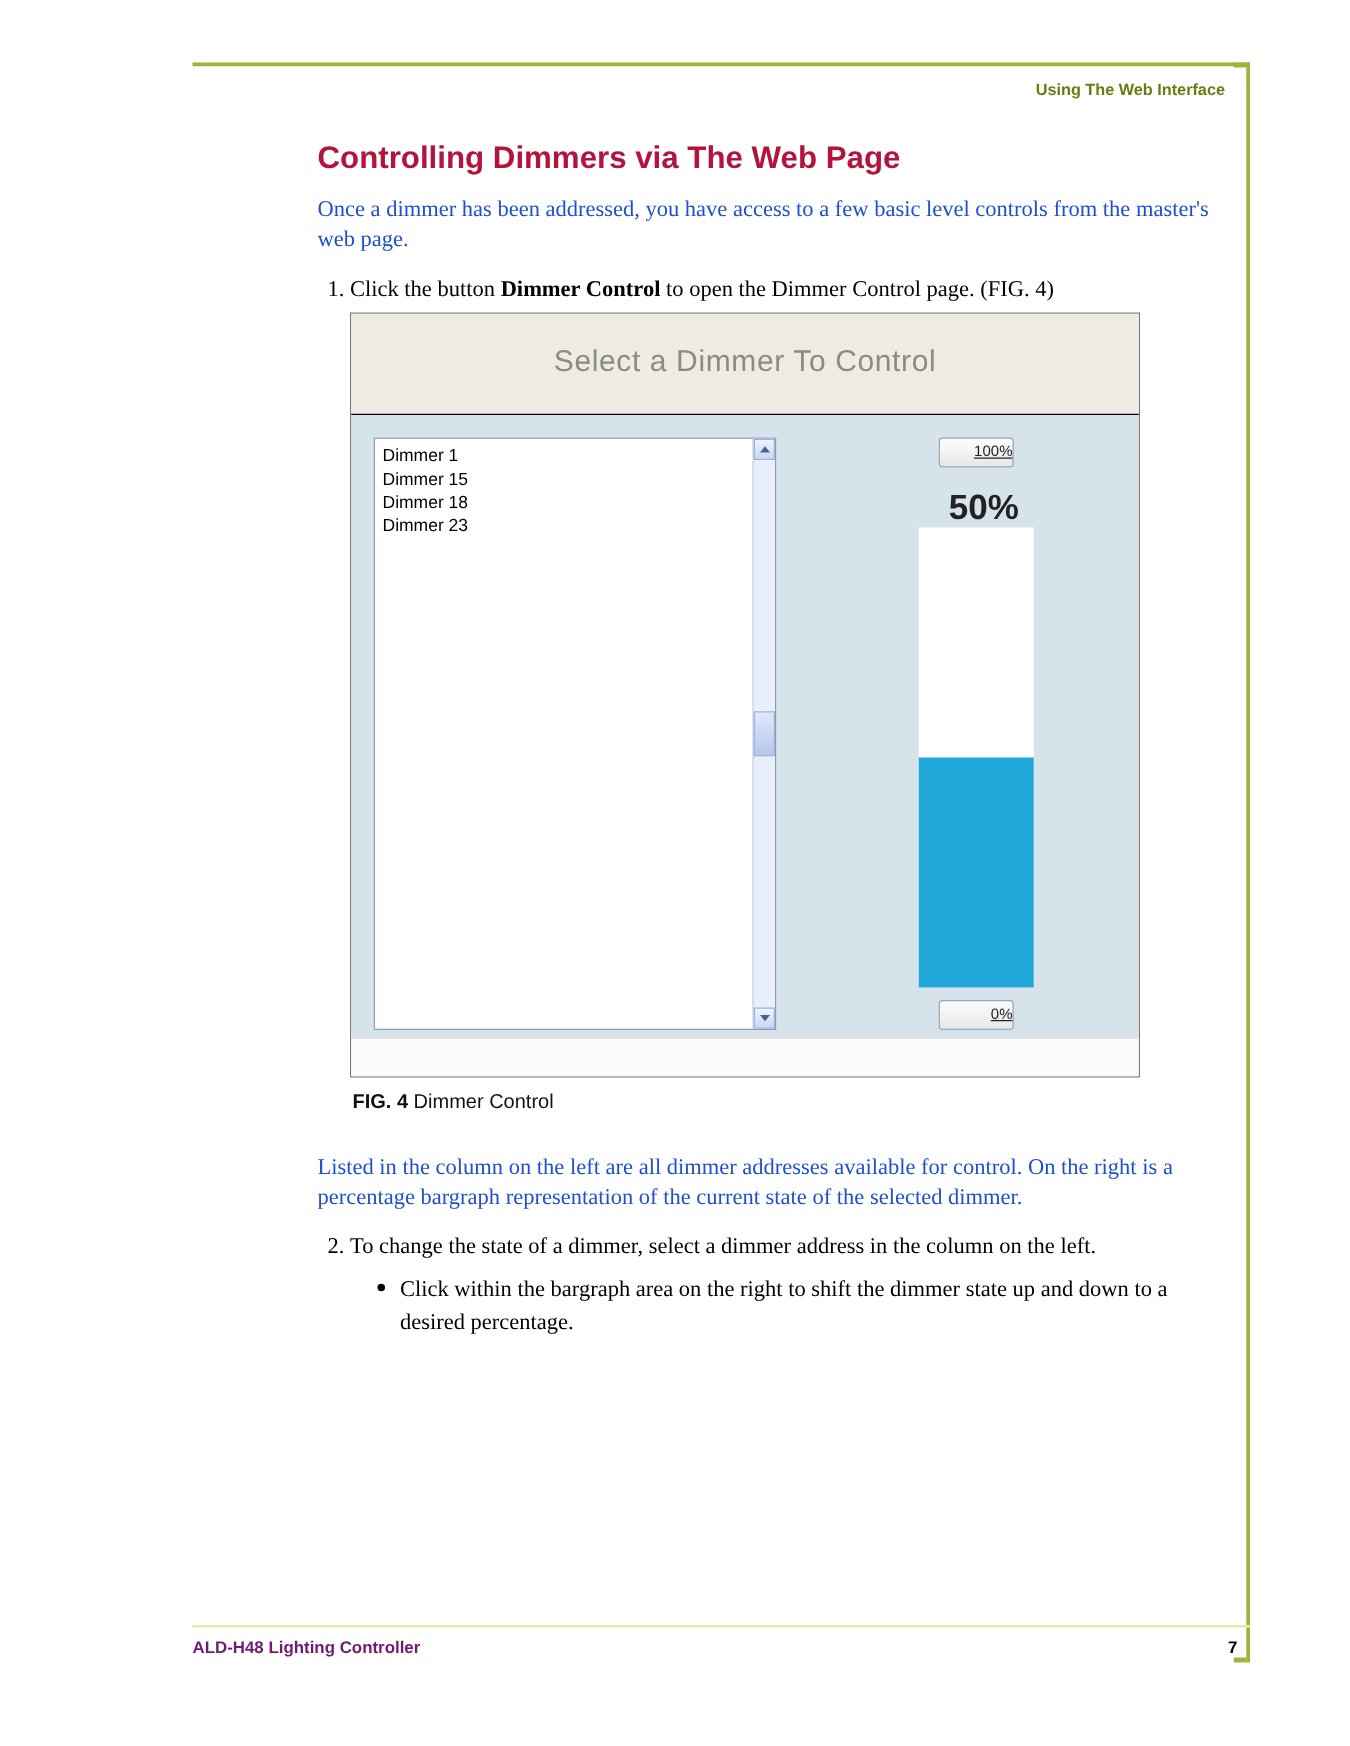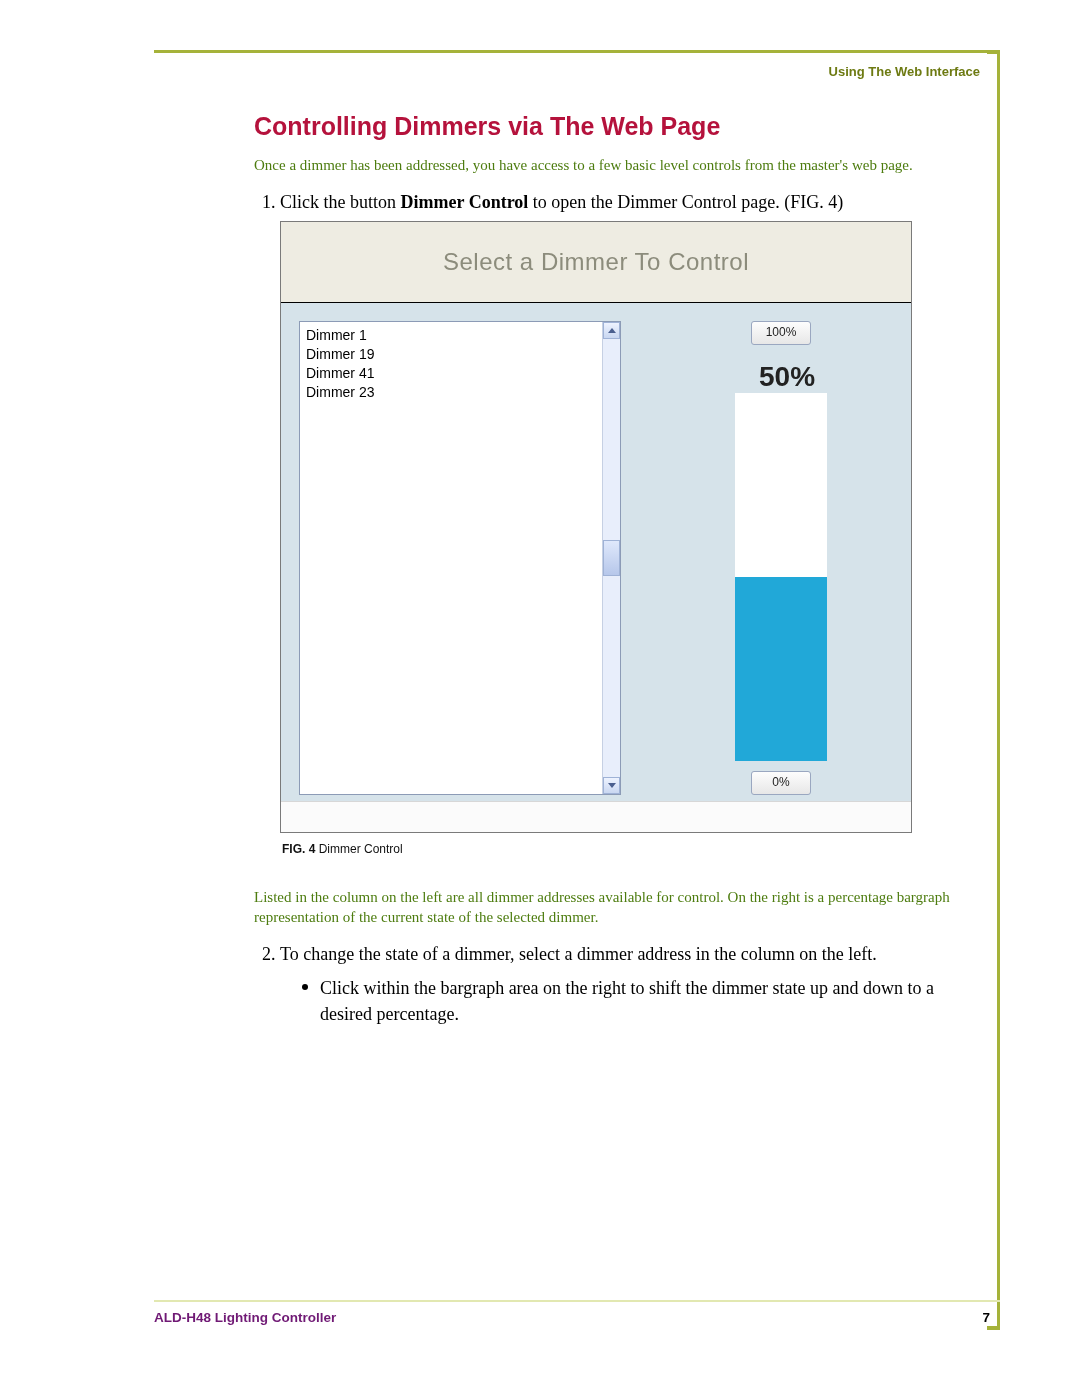--- a/index.html
+++ b/index.html
@@ -4,49 +4,49 @@
 <style>
   html,body{margin:0;padding:0;background:#fff;}
   body{width:1080px;height:1397px;position:relative;font-family:"Times New Roman",Times,serif;overflow:hidden;}
   
   .page-rule-top{position:absolute;left:154px;right:80px;top:50px;height:3px;background:#a5b23a;}
   .page-rule-right{position:absolute;right:80px;top:50px;bottom:67px;width:3px;background:#a5b23a;}
   .right-tick{position:absolute;right:83px;width:10px;height:4px;background:#a5b23a;}
   .header-label{position:absolute;right:100px;top:64px;font-family:Arial,Helvetica,sans-serif;font-weight:bold;font-size:13px;color:#6d7a12;}
   .content{position:absolute;left:254px;right:99px;top:112px;}
   h1.sec-title{margin:0 0 14px 0;font-family:Arial,Helvetica,sans-serif;font-weight:bold;color:#b5123c;font-size:25px;}
-  p.body{margin:0 0 14px 0;font-size:15px;line-height:1.35;color:#4d7c0f;}
+  p.body{margin:0 0 14px 0;font-size:18px;line-height:1.35;color:#1d4ed8;}
   ol.steps{margin:0 0 10px 0;padding-left:26px;}
   ol.steps>li{font-size:18px;line-height:1.45;margin-bottom:8px;}
   li .b{font-weight:bold;}
   ul.bullets{list-style:none;margin:8px 0 0 0;padding-left:22px;}
   ul.bullets>li{position:relative;font-size:18px;line-height:1.45;margin-bottom:10px;padding-left:18px;}
   ul.bullets>li::before{content:"";position:absolute;left:0;top:9px;width:6px;height:6px;background:#000;border-radius:50%;}
   .fig-wrap{margin:6px 0 6px 0;}
-  .fig-caption{font-family:Arial,Helvetica,sans-serif;font-size:12px;color:#111;margin:8px 0 28px 2px;}
+  .fig-caption{font-family:Arial,Helvetica,sans-serif;font-size:16px;color:#111;margin:8px 0 28px 2px;}
   .fig-caption .figb{font-weight:bold;}
   
   .shot{width:630px;height:610px;border:1px solid #7a7a7a;background:#fff;position:relative;}
   .shot-header{height:80px;background:#eeece2;border-bottom:1px solid #000000;display:flex;align-items:center;justify-content:center;}
   .shot-title{font-family:"Trebuchet MS",Arial,sans-serif;font-size:24px;color:#8c8c7c;letter-spacing:0.5px;}
   .shot-body{position:absolute;left:0;right:0;top:81px;bottom:30px;background:#d6e3ea;}
   .shot-footer{position:absolute;left:0;right:0;bottom:0;height:30px;background:#fbfbfb;border-top:1px solid #d7d7d7;}
   
   .listbox{position:absolute;left:18px;top:18px;width:320px;height:472px;background:#fff;border:1px solid #8c9bb6;box-shadow:inset 1px 1px 0 #fff;}
   .listitems{position:absolute;left:2px;top:2px;right:18px;bottom:2px;font-family:Liberation Sans, sans-serif;font-size:14px;color:#000;line-height:1.35;padding:2px 4px;}
   .scrollbar{position:absolute;right:0;top:0;bottom:0;width:17px;background:#e8eefb;border-left:1px solid #c6d0e3;}
   .sb-btn{width:17px;height:17px;background:linear-gradient(#eef3ff,#c9d7f1);border:1px solid #9fb2d6;box-sizing:border-box;display:flex;align-items:center;justify-content:center;}
   .sb-up{position:absolute;top:0;}
   .sb-down{position:absolute;bottom:0;}
   .sb-thumb{position:absolute;left:0;right:0;top:218px;height:36px;background:linear-gradient(#dfe8fb,#b6c7ea);border:1px solid #9fb2d6;box-sizing:border-box;}
   .arrow{width:0;height:0;border-left:4px solid transparent;border-right:4px solid transparent;}
   .arrow.up{border-bottom:5px solid #4a5f8f;}
   .arrow.down{border-top:5px solid #4a5f8f;}
   
-  .btn-small{position:absolute;width:58px;height:22px;background:linear-gradient(#fdfdfd,#e7e7e7);border:1px solid #9aa7c0;border-radius:3px;font-family:Tahoma,Arial,sans-serif;font-size:12px;color:#222;text-align:center;line-height:20px;}
+  .btn-small{position:absolute;width:58px;height:22px;background:linear-gradient(#fdfdfd,#e7e7e7);border:1px solid #9aa7c0;border-radius:3px;font-family:Tahoma,Arial,sans-serif;font-size:12px;color:#222;text-align:right;line-height:20px;text-decoration:underline;}
   .btn100{left:470px;top:18px;}
   .btn0{left:470px;top:468px;}
   .pct-label{position:absolute;left:478px;top:54px;font-family:"Trebuchet MS",Arial,sans-serif;font-size:28px;font-weight:bold;color:#222;}
   .bargraph{position:absolute;left:454px;top:90px;width:92px;height:368px;background:#fff;}
   .barfill{position:absolute;left:0;right:0;bottom:0;background:#21a8d8;}
   
   .page-footer{position:absolute;left:154px;right:80px;bottom:67px;height:30px;}
   .footer-rule{position:absolute;left:0;right:0;top:0;height:2px;background:#e2e8b1;}
   .footer-left{position:absolute;left:0;top:10px;font-family:Arial,Helvetica,sans-serif;font-weight:bold;font-size:13.5px;color:#701a75;}
   .footer-pn{position:absolute;right:10px;top:10px;font-family:Arial,Helvetica,sans-serif;font-weight:bold;font-size:13.5px;color:#000;}
@@ -71,22 +71,22 @@
 
       <div class="fig-wrap">
         <div class="shot">
           <div class="shot-header">
             <div class="shot-title">Select a Dimmer To Control</div>
           </div>
           <div class="shot-body">
             <div class="listbox">
               <div class="listitems">
                 <div>Dimmer 1</div>
-                <div>Dimmer 19</div>
-                <div>Dimmer 41</div>
+                <div>Dimmer 15</div>
+                <div>Dimmer 18</div>
                 <div>Dimmer 23</div>
               </div>
               <div class="scrollbar">
                 <div class="sb-btn sb-up">
                     <div class="arrow up"></div>
                   </div>
                 <div class="sb-thumb"></div>
                 <div class="sb-btn sb-down">
                     <div class="arrow down"></div>
                   </div>

